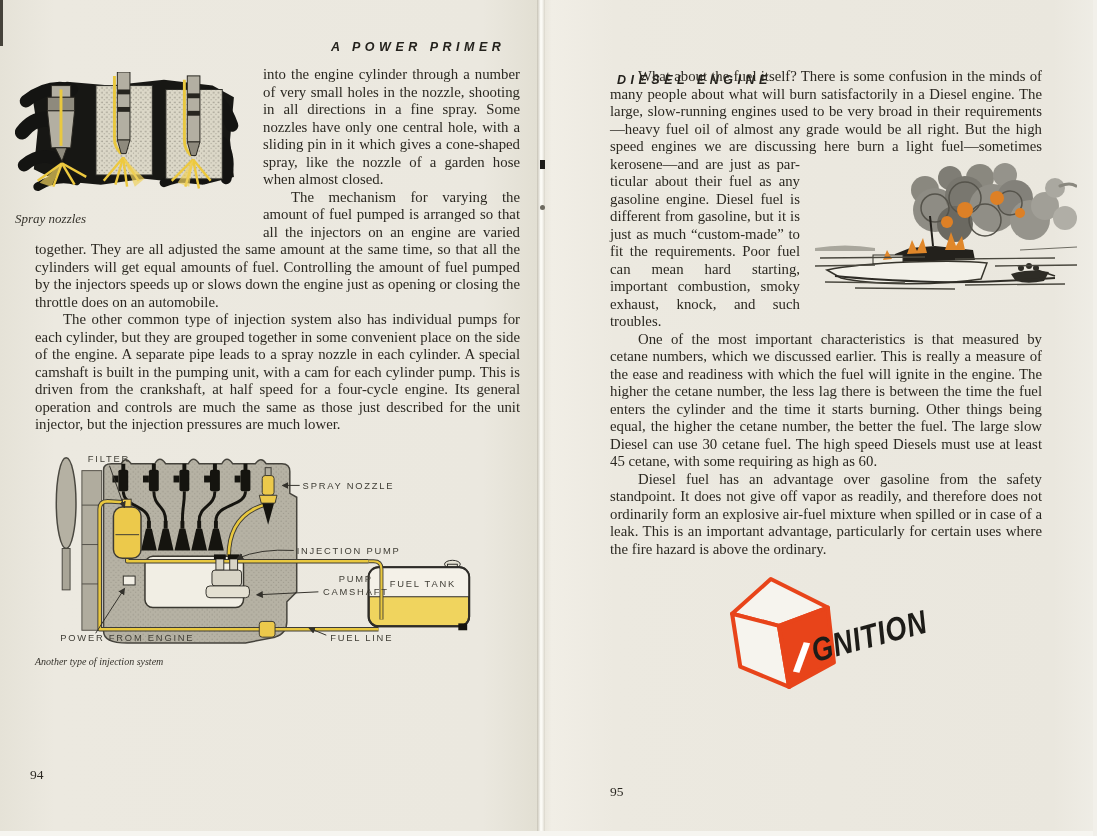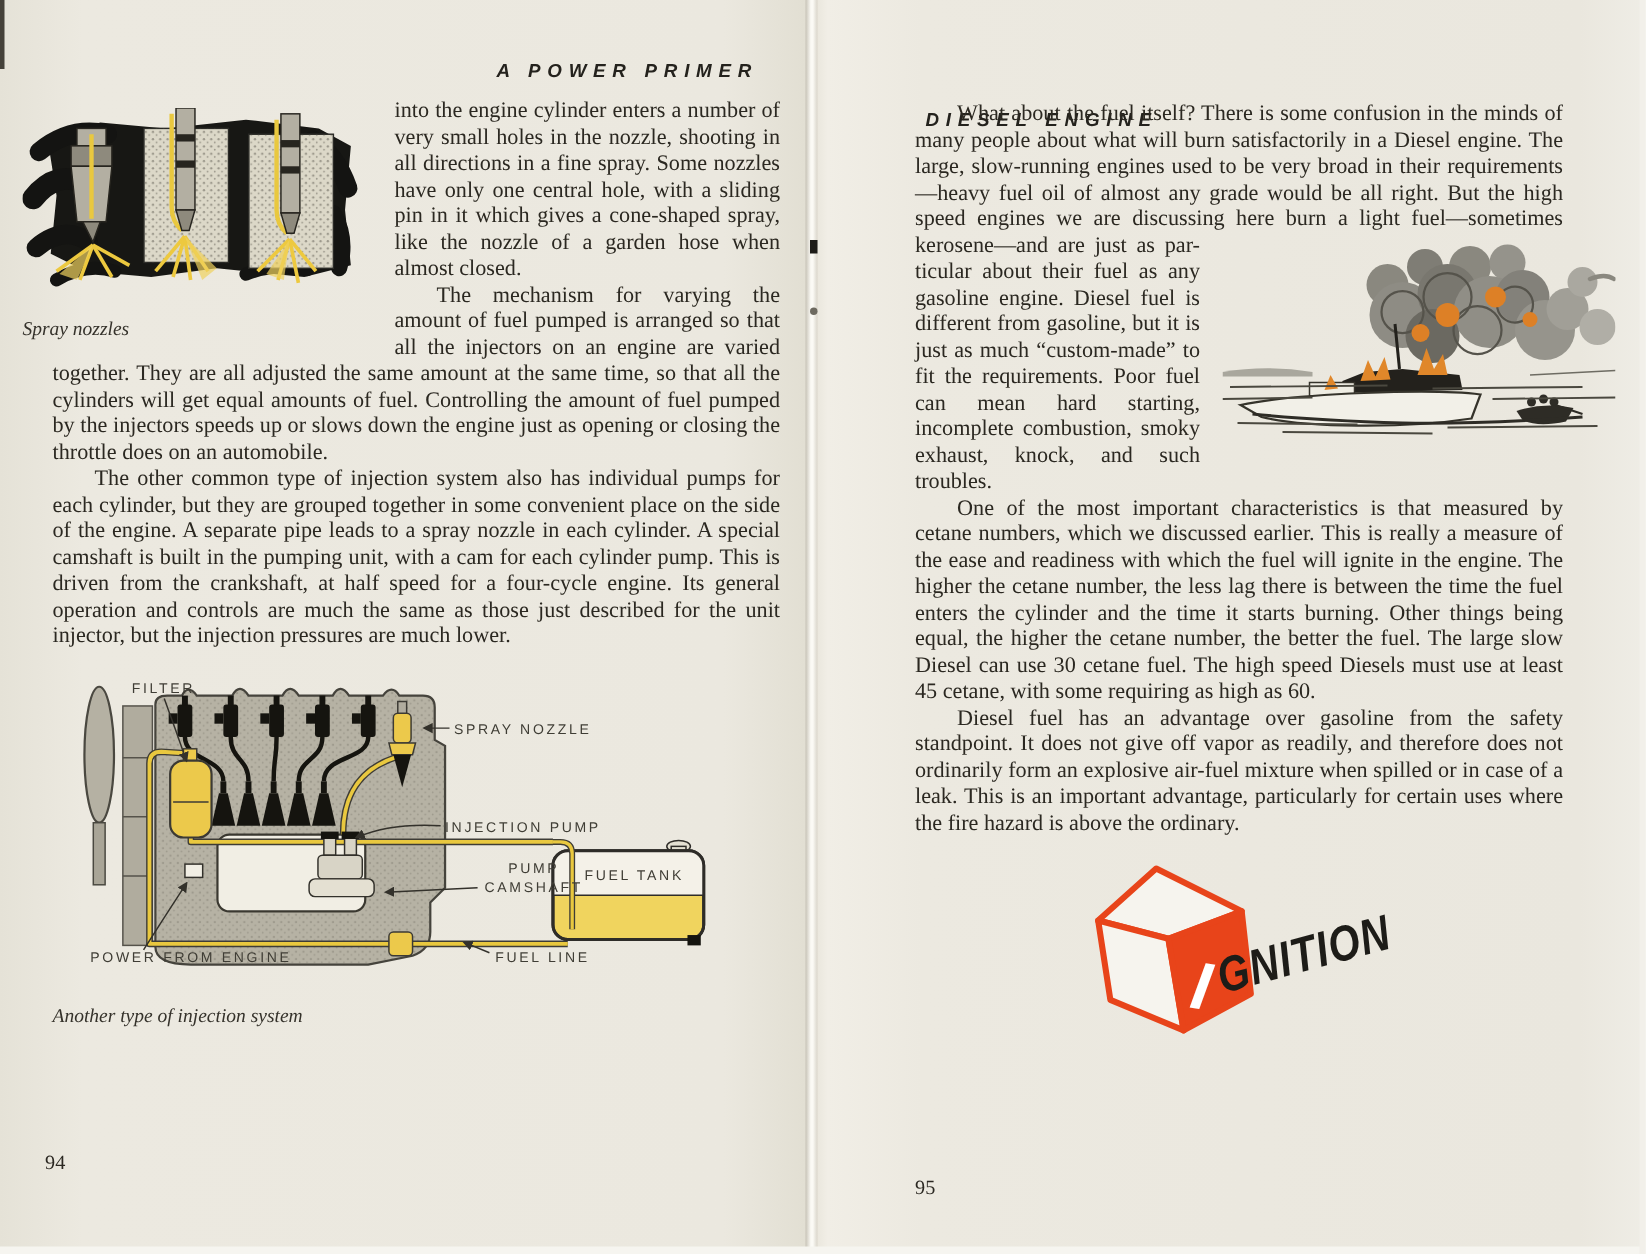--- a/index.html
+++ b/index.html
@@ -26,21 +26,21 @@
   .col-right{left:610px;top:68px;width:432px;}
 
   .body-text{margin:0;font-size:14.8px;line-height:17.5px;text-align:justify;color:#2b2821;}
   .indent{text-indent:28px;}
 
   .spray-fig{float:left;width:228px;margin:6px 20px 8px -20px;}
   .spray-fig svg{display:block;}
   .fig-caption{font:italic 13px "Liberation Serif",serif;color:#35322b;text-align:left;margin-top:3px;}
 
   .engine-fig{clear:both;margin:12px 0 0 0;width:485px;}
-  .engine-fig .fig-caption{font-size:13px;margin-top:16px;}
+  .engine-fig .fig-caption{font-size:10px;margin-top:4px;}
 
   .boat-fig{float:right;width:262px;height:134px;margin:2px -35px 6px 15px;}
   .boat-fig svg{display:block;}
 
   .ignition-logo{position:relative;height:132px;margin:10px 0 4px 0;}
   .ignition-logo svg{position:absolute;left:116px;top:4px;}
   .gnition{position:absolute;left:207px;top:64px;font:italic 700 33px "Liberation Sans",sans-serif;
     letter-spacing:1px;color:#1d1c18;transform:rotate(-15deg) scaleX(.82);transform-origin:0 100%;white-space:nowrap;}
 
   .page-num{position:absolute;font:13.5px "Liberation Serif",serif;color:#2b2822;text-align:left;}
@@ -134,21 +134,21 @@
               <path d="M180,90 L172,118"></path>
               <path d="M180,90 L186,120"></path>
               <path d="M180,90 L198,112"></path>
             </g>
           <polygon points="180,90 164,114 176,118" fill="#f0d25e" opacity=".7"></polygon>
         </g>
       </svg>
       <figcaption class="fig-caption">Spray nozzles</figcaption>
     </figure>
 
-    <p class="body-text">into the engine cylinder enters a number of very small holes in the nozzle, shooting in all directions in a fine spray. Some nozzles have only one central hole, with a sliding pin in it which gives a cone-shaped spray, like the nozzle of a garden hose when almost closed.</p>
+    <p class="body-text">into the engine cylinder through a number of very small holes in the nozzle, shooting in all directions in a fine spray. Some nozzles have only one central hole, with a sliding pin in it which gives a cone-shaped spray, like the nozzle of a garden hose when almost closed.</p>
     <p class="body-text indent">The mechanism for varying the amount of fuel pumped is arranged so that all the injectors on an engine are varied together. They are all adjusted the same amount at the same time, so that all the cylinders will get equal amounts of fuel. Controlling the amount of fuel pumped by the injectors speeds up or slows down the engine just as opening or closing the throttle does on an automobile.</p>
     <p class="body-text indent">The other common type of injection system also has individual pumps for each cylinder, but they are grouped together in some convenient place on the side of the engine. A separate pipe leads to a spray nozzle in each cylinder. A special camshaft is built in the pumping unit, with a cam for each cylinder pump. This is driven from the crankshaft, at half speed for a four-cycle engine. Its general operation and controls are much the same as those just described for the unit injector, but the injection pressures are much lower.</p>
 
     <figure class="engine-fig">
       <svg width="485" height="202" viewBox="0 0 485 205">
         <defs>
           <pattern id="stip" width="5" height="5" patternUnits="userSpaceOnUse">
             <circle cx="1.2" cy="1.2" r="0.8" fill="#57544a"></circle>
               <circle cx="3.6" cy="3.4" r="0.6" fill="#57544a"></circle>
           </pattern>
@@ -348,21 +348,21 @@
           <line x1="5" y1="100" x2="110" y2="99"></line>
               <line x1="140" y1="101" x2="240" y2="100"></line>
           <line x1="0" y1="108" x2="60" y2="107"></line>
               <line x1="180" y1="108" x2="262" y2="107"></line>
           <line x1="10" y1="124" x2="90" y2="125"></line>
               <line x1="150" y1="127" x2="250" y2="126"></line>
           <line x1="40" y1="130" x2="140" y2="131"></line>
           <path d="M20,118 Q60,122 120,124 Q170,125 240,120" stroke-width="2" fill="none" stroke="#2e2c26"></path>
         </g>
       </svg>
-        </span><span>ticular about their fuel as any gasoline engine. Diesel fuel is different from gasoline, but it is just as much “custom-made” to fit the requirements. Poor fuel can mean hard starting, incomplete combustion, smoky exhaust, knock, and such troubles.</span></p>
+        </span><span>ticular about their fuel as any gasoline engine. Diesel fuel is different from gasoline, but it is just as much “custom-made” to fit the requirements. Poor fuel can mean hard starting, important combustion, smoky exhaust, knock, and such troubles.</span></p>
 
     <p class="body-text indent">One of the most important characteristics is that measured by cetane numbers, which we discussed earlier. This is really a measure of the ease and readiness with which the fuel will ignite in the engine. The higher the cetane number, the less lag there is between the time the fuel enters the cylinder and the time it starts burning. Other things being equal, the higher the cetane number, the better the fuel. The large slow Diesel can use 30 cetane fuel. The high speed Diesels must use at least 45 cetane, with some requiring as high as 60.</p>
     <p class="body-text indent">Diesel fuel has an advantage over gasoline from the safety standpoint. It does not give off vapor as readily, and therefore does not ordinarily form an explosive air-fuel mixture when spilled or in case of a leak. This is an important advantage, particularly for certain uses where the fire hazard is above the ordinary.</p>
 
     <div class="ignition-logo">
       <svg width="114" height="122" viewBox="0 0 112 118">
         <g stroke="#e8441a" stroke-width="4" stroke-linejoin="round">
           <polygon points="44,6 100,34 52,52 6,40" fill="#f6f4ee"></polygon>
           <polygon points="6,40 52,52 62,112 14,92" fill="#f6f4ee"></polygon>
           <polygon points="52,52 100,34 106,88 62,112" fill="#e8441a"></polygon>

